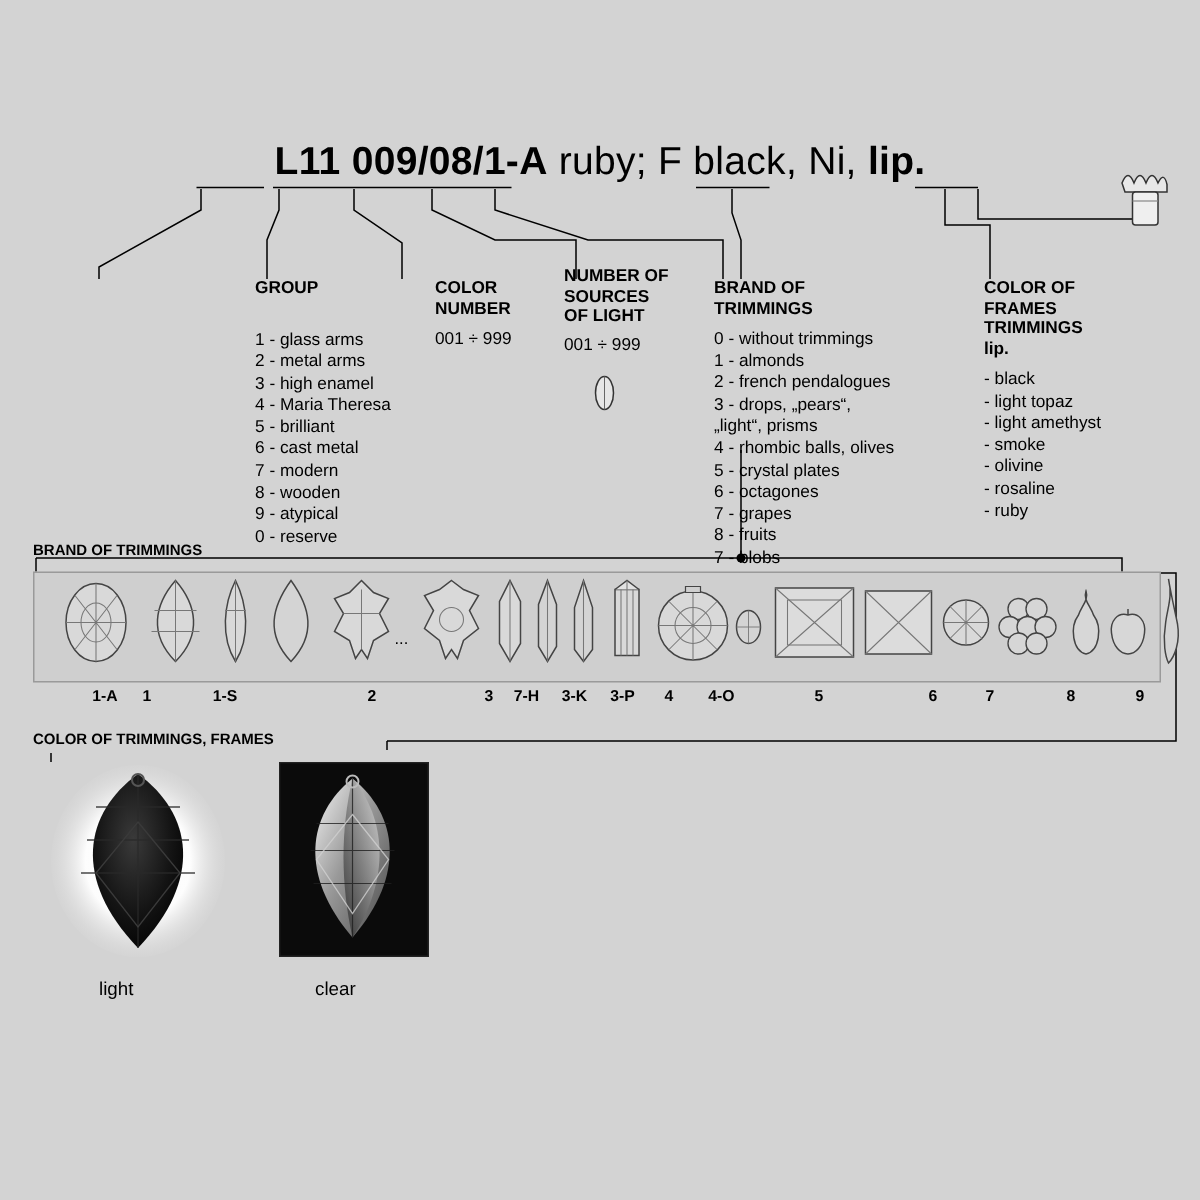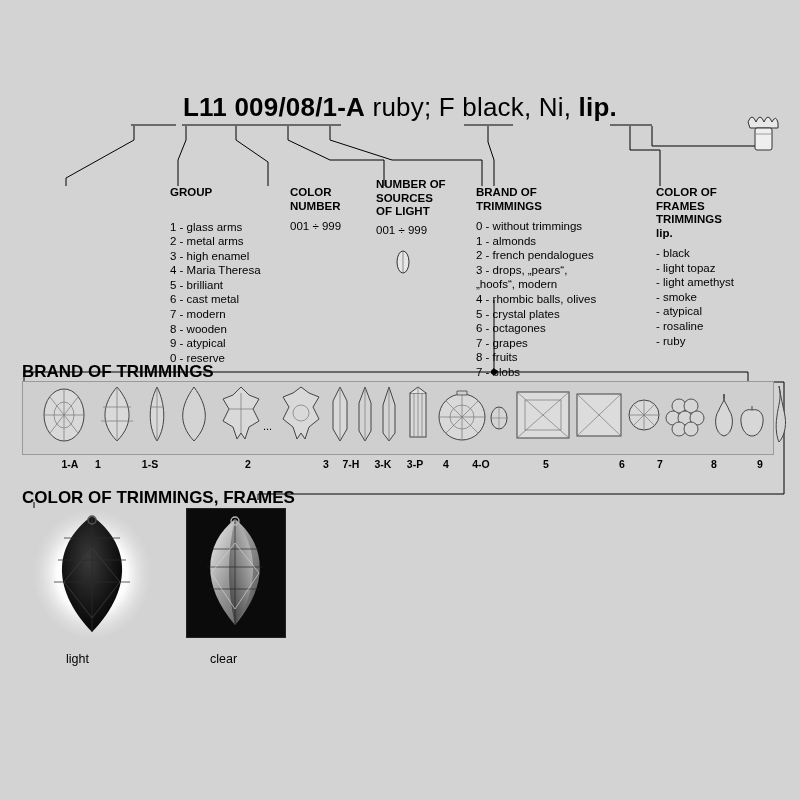--- a/index.html
+++ b/index.html
@@ -23,21 +23,21 @@
   #code-line .n{font-weight:normal;}
 
   
   svg.lines{position:absolute;left:0;top:0;width:800px;height:800px;pointer-events:none;}
 
   
   .col{position:absolute;font-size:11.5px;line-height:14.5px;}
   .col .hd{font-weight:bold;font-size:11.5px;line-height:13.5px;}
   .col .it{font-size:11.5px;line-height:14.6px;white-space:nowrap;}
 
-  .section-title{position:absolute;font-weight:bold;font-size:17px;}
+  .section-title{position:absolute;font-weight:bold;font-size:10px;}
 
   
   #trim-strip{
     position:absolute;left:22px;top:381px;width:750px;height:72px;
     background:#cfcfcf;border:1px solid #9a9a9a;
   }
   .trim-label{position:absolute;font-size:10.5px;font-weight:bold;text-align:center;}
 
   
   #photo-black{
@@ -134,40 +134,40 @@
   </svg>
 
   <div class="col" style="left:476px;top:186px;">
     <div class="hd">BRAND OF</div>
     <div class="hd">TRIMMINGS</div>
     <div style="height:6px"></div>
     <div class="it">0 - without trimmings</div>
     <div class="it">1 - almonds</div>
     <div class="it">2 - french pendalogues</div>
     <div class="it">3 - drops, „pears“,</div>
-    <div class="it">      „hoofs“, modern</div>
+    <div class="it">      „light“, prisms</div>
     <div class="it">4 - rhombic balls, olives</div>
     <div class="it">5 - crystal plates</div>
     <div class="it">6 - octagones</div>
     <div class="it">7 - grapes</div>
     <div class="it">8 - fruits</div>
     <div class="it">7 - blobs</div>
   </div>
 
   <div class="col" style="left:656px;top:186px;">
     <div class="hd">COLOR OF</div>
     <div class="hd">FRAMES</div>
     <div class="hd">TRIMMINGS</div>
     <div class="hd">lip.</div>
     <div style="height:6px"></div>
     <div class="it">- black</div>
     <div class="it">- light topaz</div>
     <div class="it">- light amethyst</div>
     <div class="it">- smoke</div>
-    <div class="it">- atypical</div>
+    <div class="it">- olivine</div>
     <div class="it">- rosaline</div>
     <div class="it">- ruby</div>
   </div>
 
   <svg class="abs" style="left:744px;top:110px;" width="40" height="48">
     <path d="M4,12 Q8,2 12,12 Q16,2 20,12 Q24,2 28,12 Q32,4 34,13 L34,18 L6,18 Z" fill="#e8e8e8" stroke="#333" stroke-width="1"></path>
     <rect x="11" y="18" width="17" height="22" rx="2" fill="#efefef" stroke="#333" stroke-width="1"></rect>
     <line x1="11" y1="24" x2="28" y2="24" stroke="#888" stroke-width="0.8"></line>
   </svg>
 

